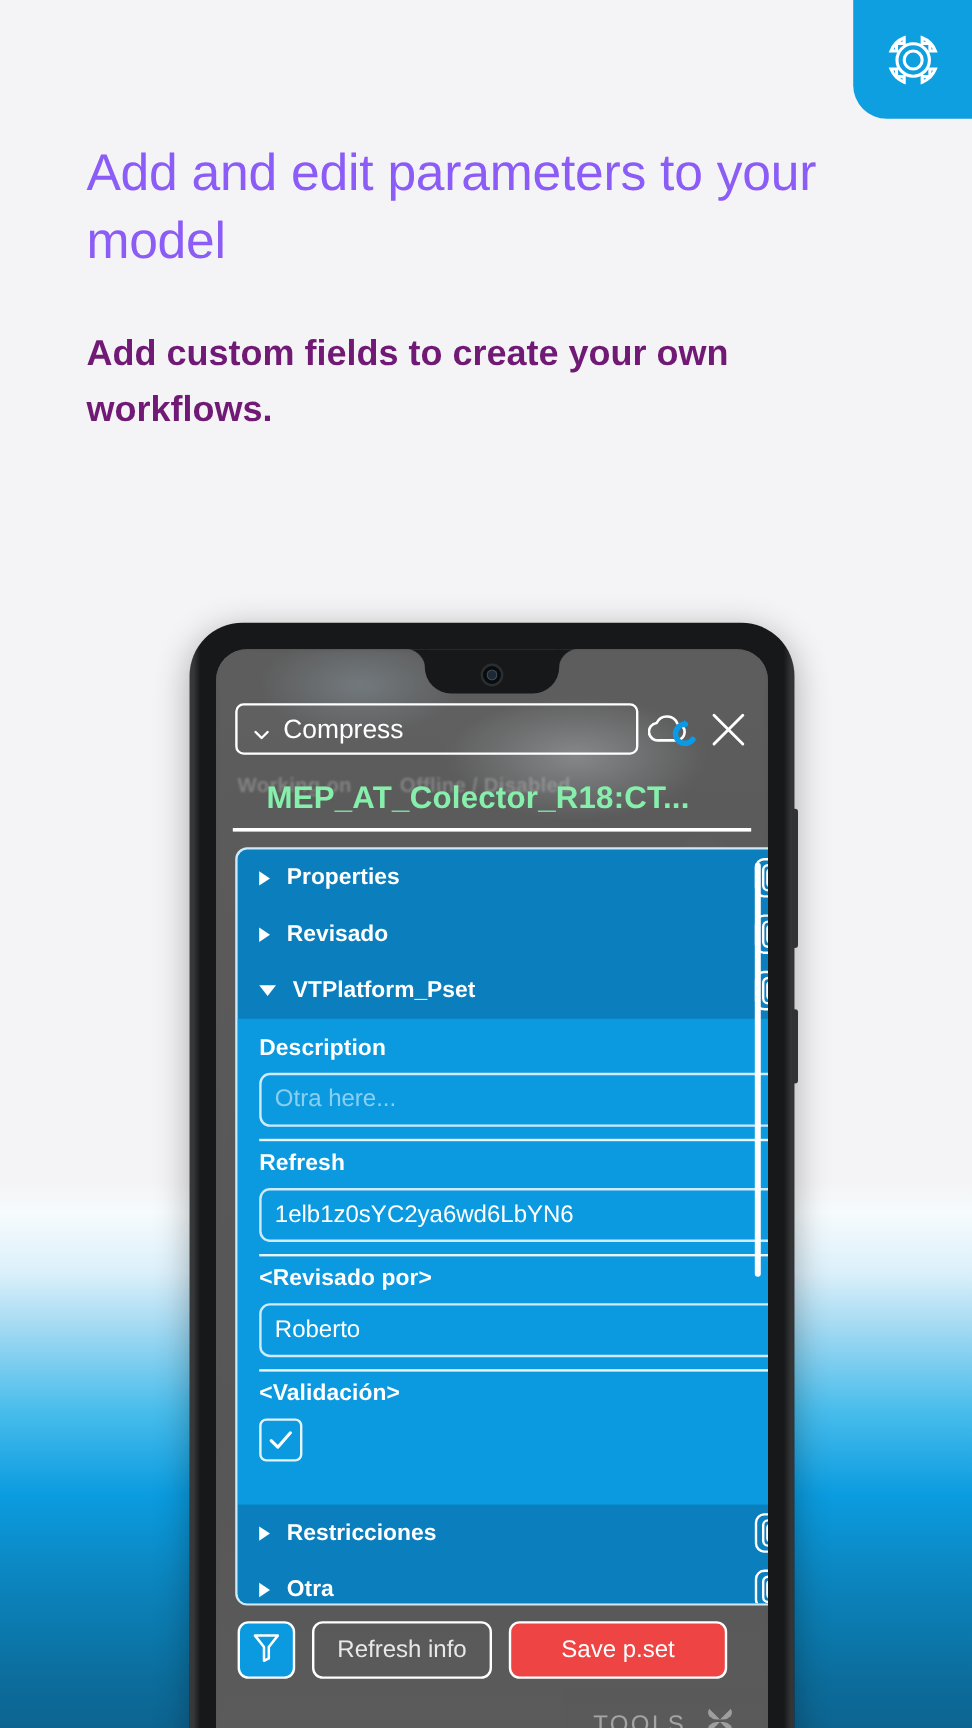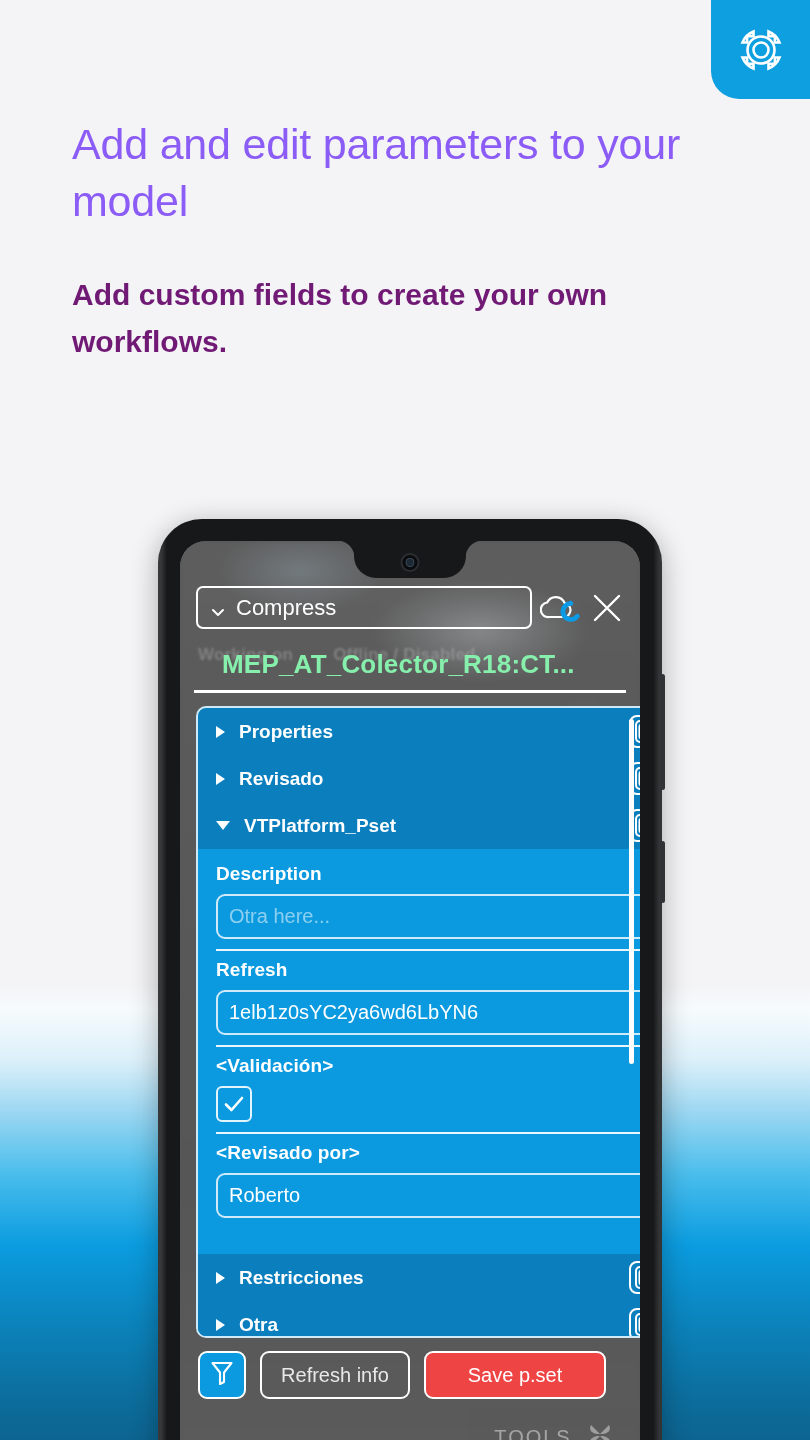--- a/index.html
+++ b/index.html
@@ -365,31 +365,31 @@
           <div class="field-label">Description</div>
           <div class="field-input placeholder">Otra here...</div>
         </div>
 
         <div class="field">
           <div class="field-label">Refresh</div>
           <div class="field-input">1elb1z0sYC2ya6wd6LbYN6</div>
         </div>
 
         <div class="field">
+          <div class="field-label">&lt;Revisado por&gt;</div>
+          <div class="field-input">Roberto</div>
+        </div>
+
+        <div class="field">
           <div class="field-label">&lt;Validación&gt;</div>
           <div class="checkbox">
             <svg width="24" height="24" viewBox="0 0 24 24" fill="none" stroke="#ffffff" stroke-width="2.6" stroke-linecap="round" stroke-linejoin="round">
                 <path d="M4 12.5 L9.5 18 L20 6"></path>
               </svg>
           </div>
-        </div>
-
-        <div class="field">
-          <div class="field-label">&lt;Revisado por&gt;</div>
-          <div class="field-input">Roberto</div>
         </div>
       </div>
 
       <div class="tail-rows">
         <div class="group-row">
           <span class="tri"></span>
           <span class="gl">Restricciones</span>
           <span class="copy-ico">
             <svg width="37" height="37" viewBox="0 0 37 37" fill="none" stroke="#ffffff" stroke-width="2">
                 <rect x="3" y="3" width="31" height="31" rx="7"></rect>

